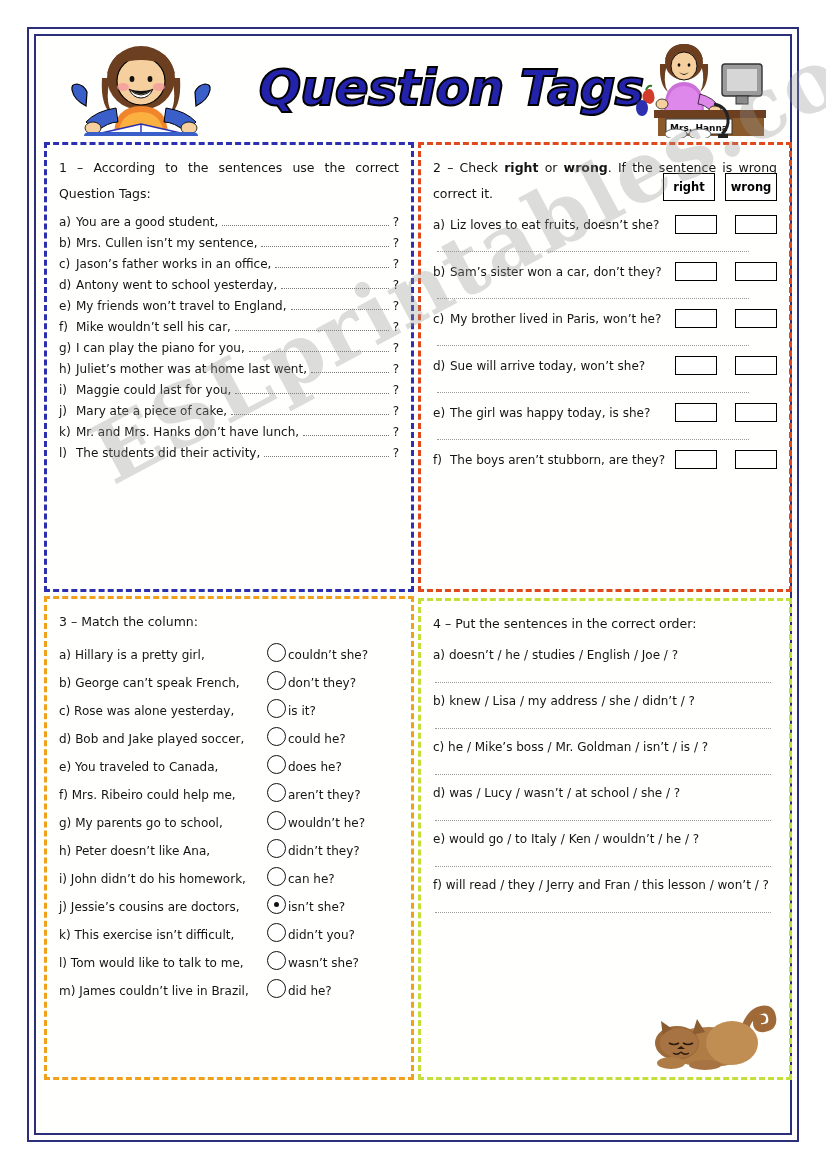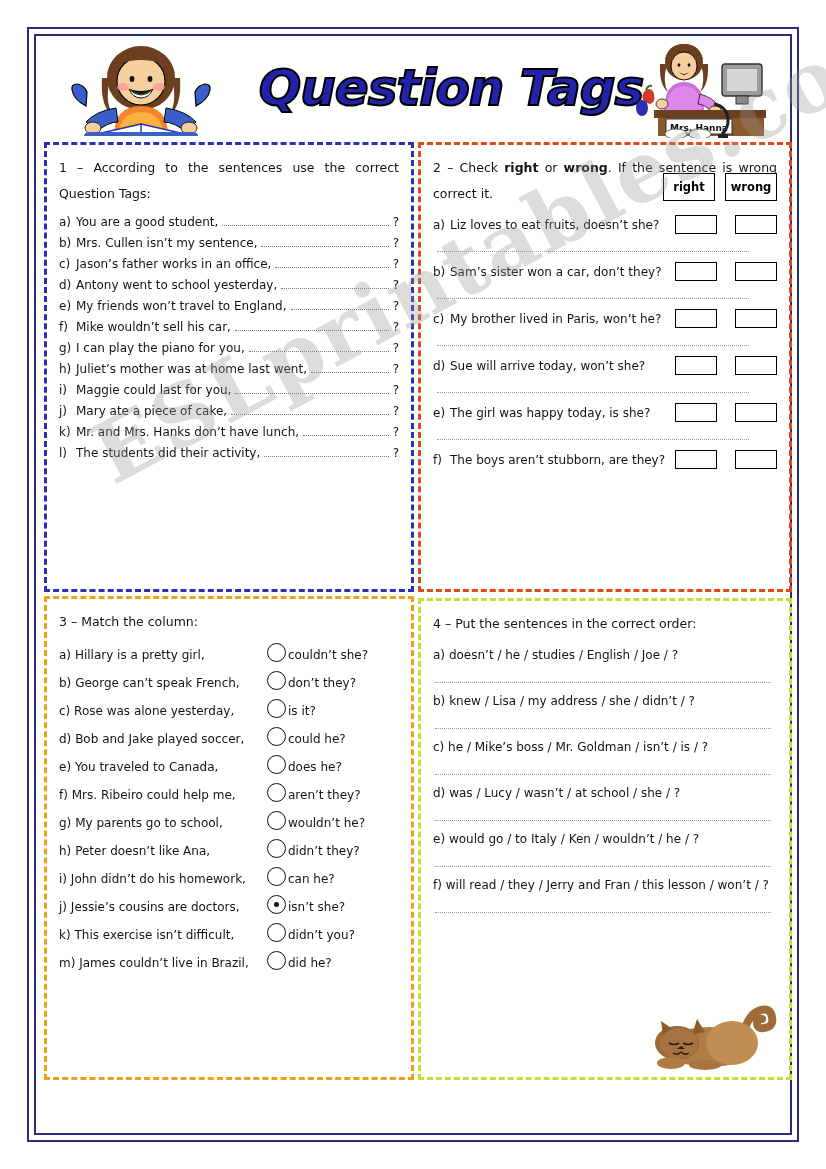--- a/index.html
+++ b/index.html
@@ -428,20 +428,25 @@
             <span class="left"><span>j)</span>&nbsp;<span>Jessie’s cousins are doctors,</span></span>
             <span class="circ marked"></span>
             <span class="right">isn’t she?</span>
           </div>
       <div class="q3row">
             <span class="left"><span>k)</span>&nbsp;<span>This exercise isn’t difficult,</span></span>
             <span class="circ"></span>
             <span class="right">didn’t you?</span>
           </div>
       <div class="q3row">
+            <span class="left"><span>l)</span>&nbsp;<span>Tom would like to talk to me,</span></span>
+            <span class="circ"></span>
+            <span class="right">wasn’t she?</span>
+          </div>
+      <div class="q3row">
             <span class="left"><span>m)</span>&nbsp;<span>James couldn’t live in Brazil,</span></span>
             <span class="circ"></span>
             <span class="right">did he?</span>
           </div>
     </div>
   </div>
 
   <div class="sec" id="sec4">
     <div class="prompt">4 – Put the sentences in the correct order:</div>
     <div>

